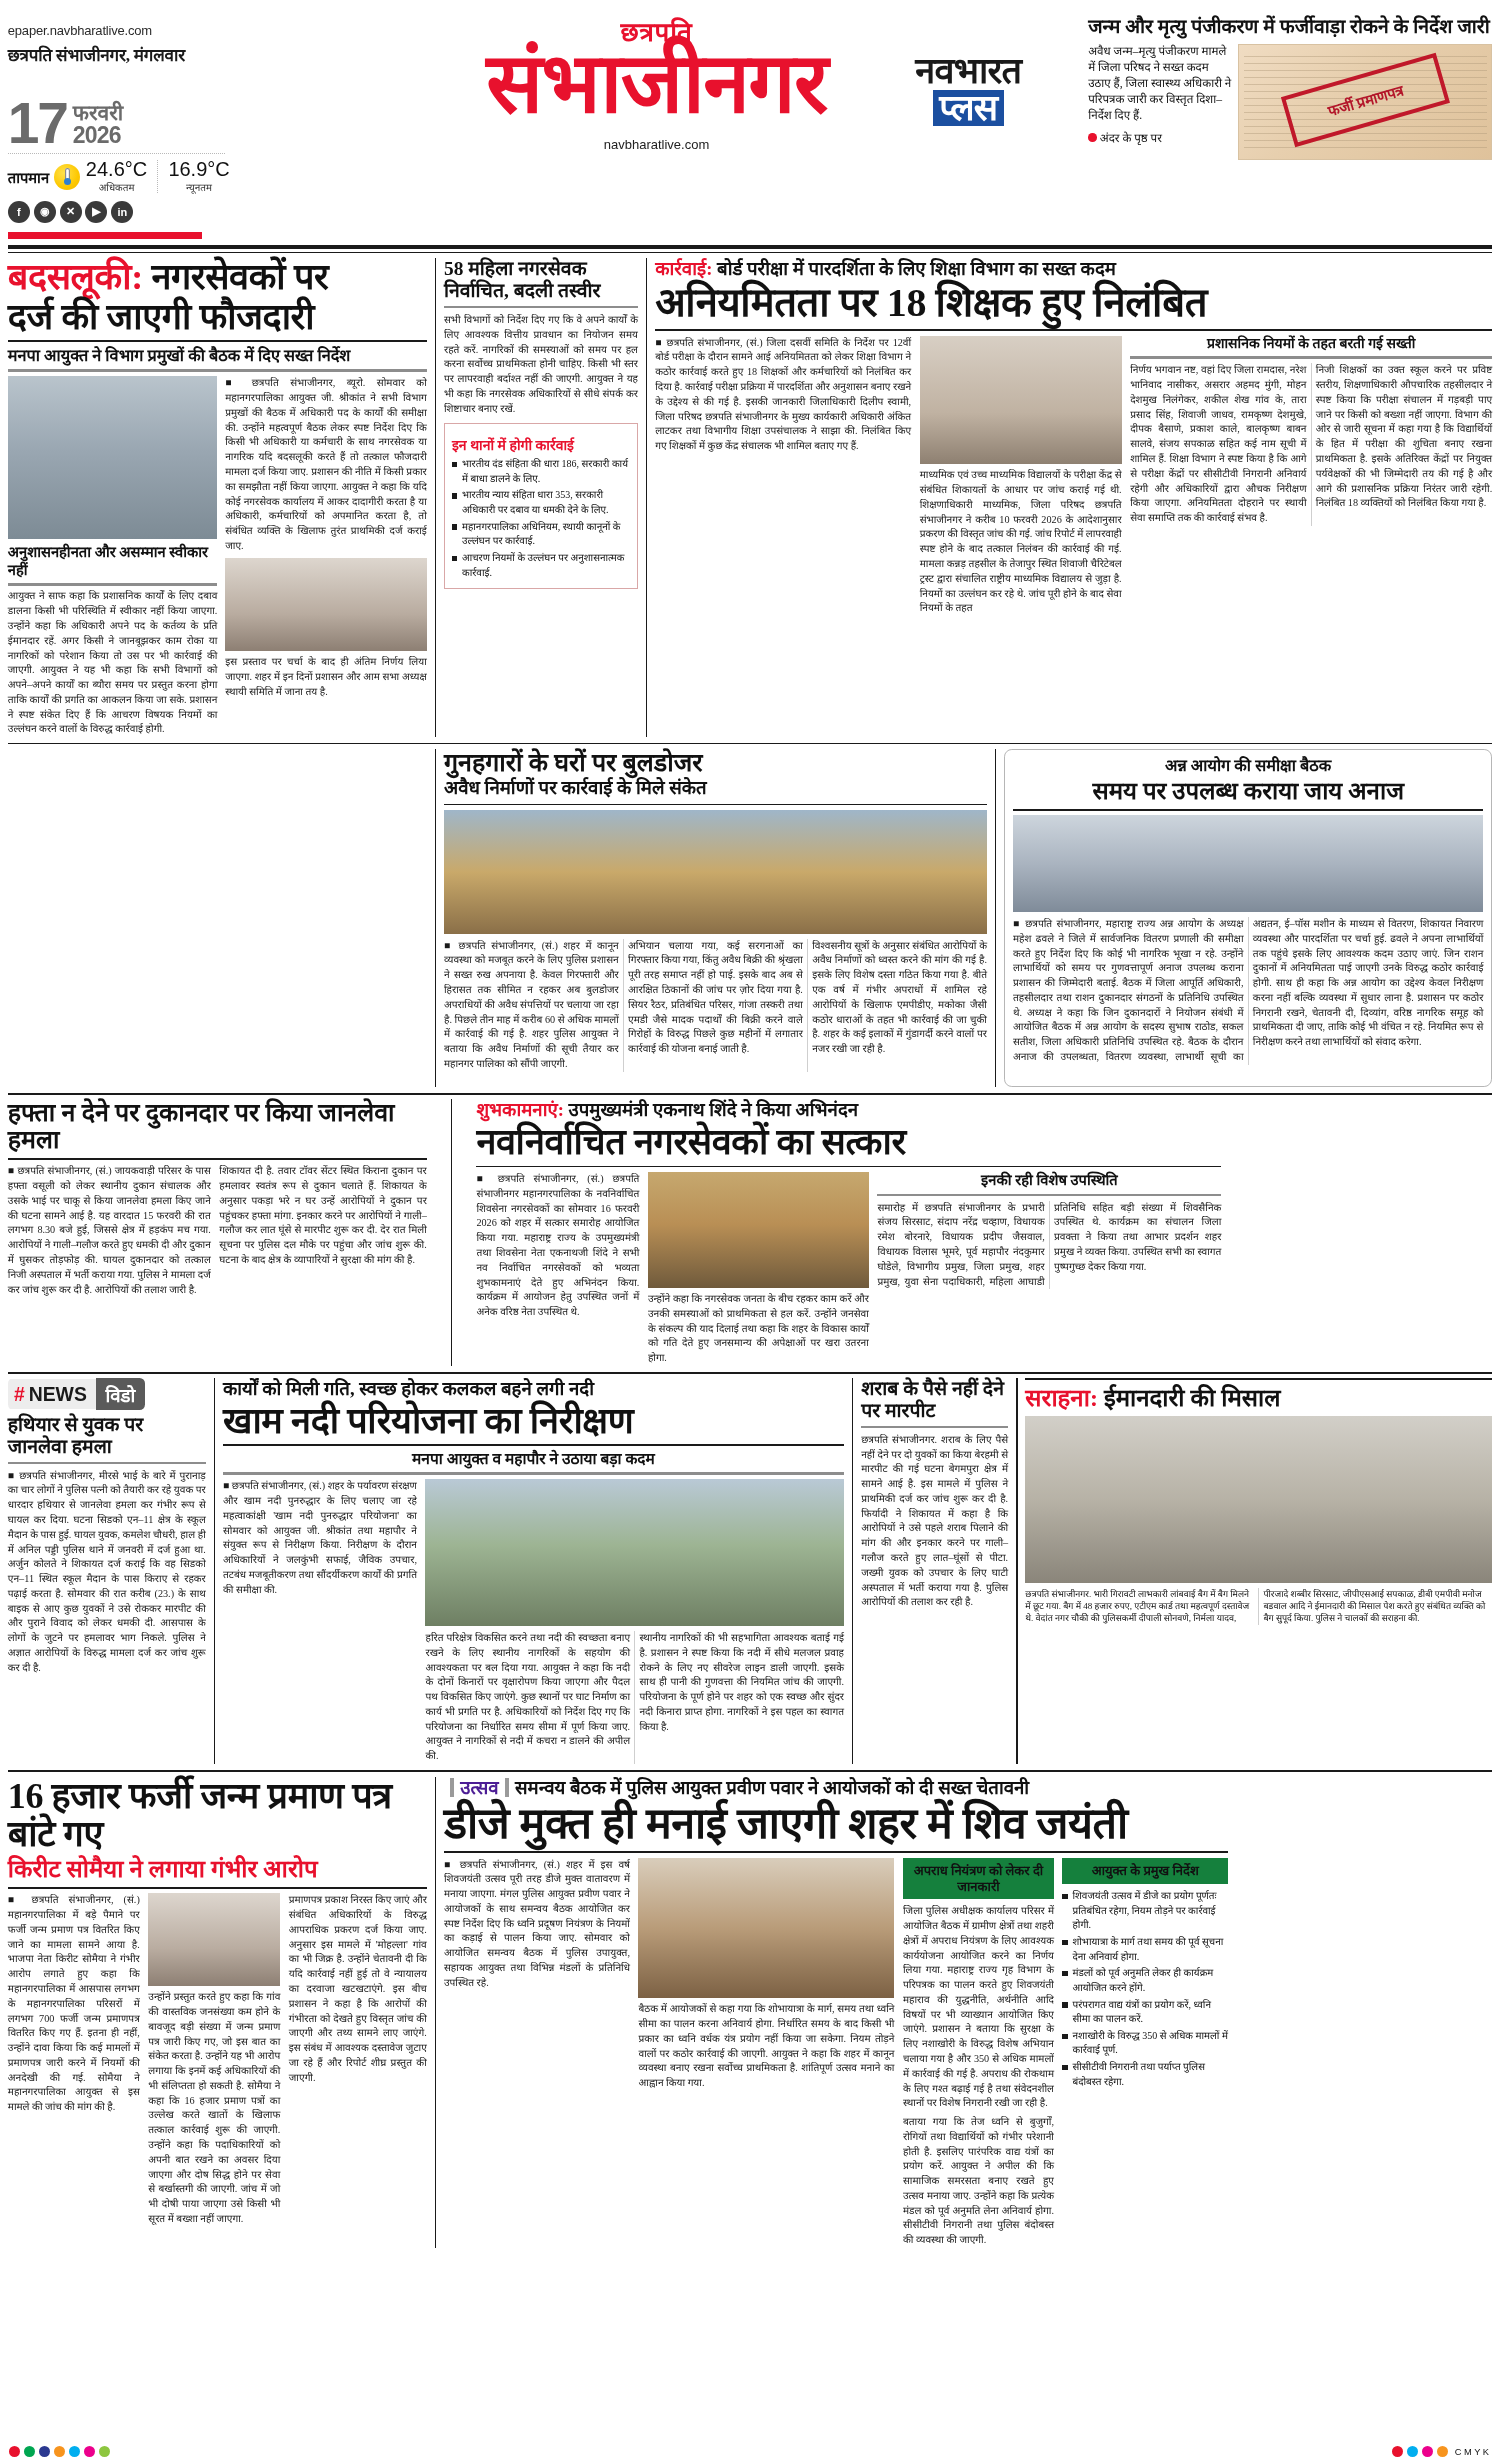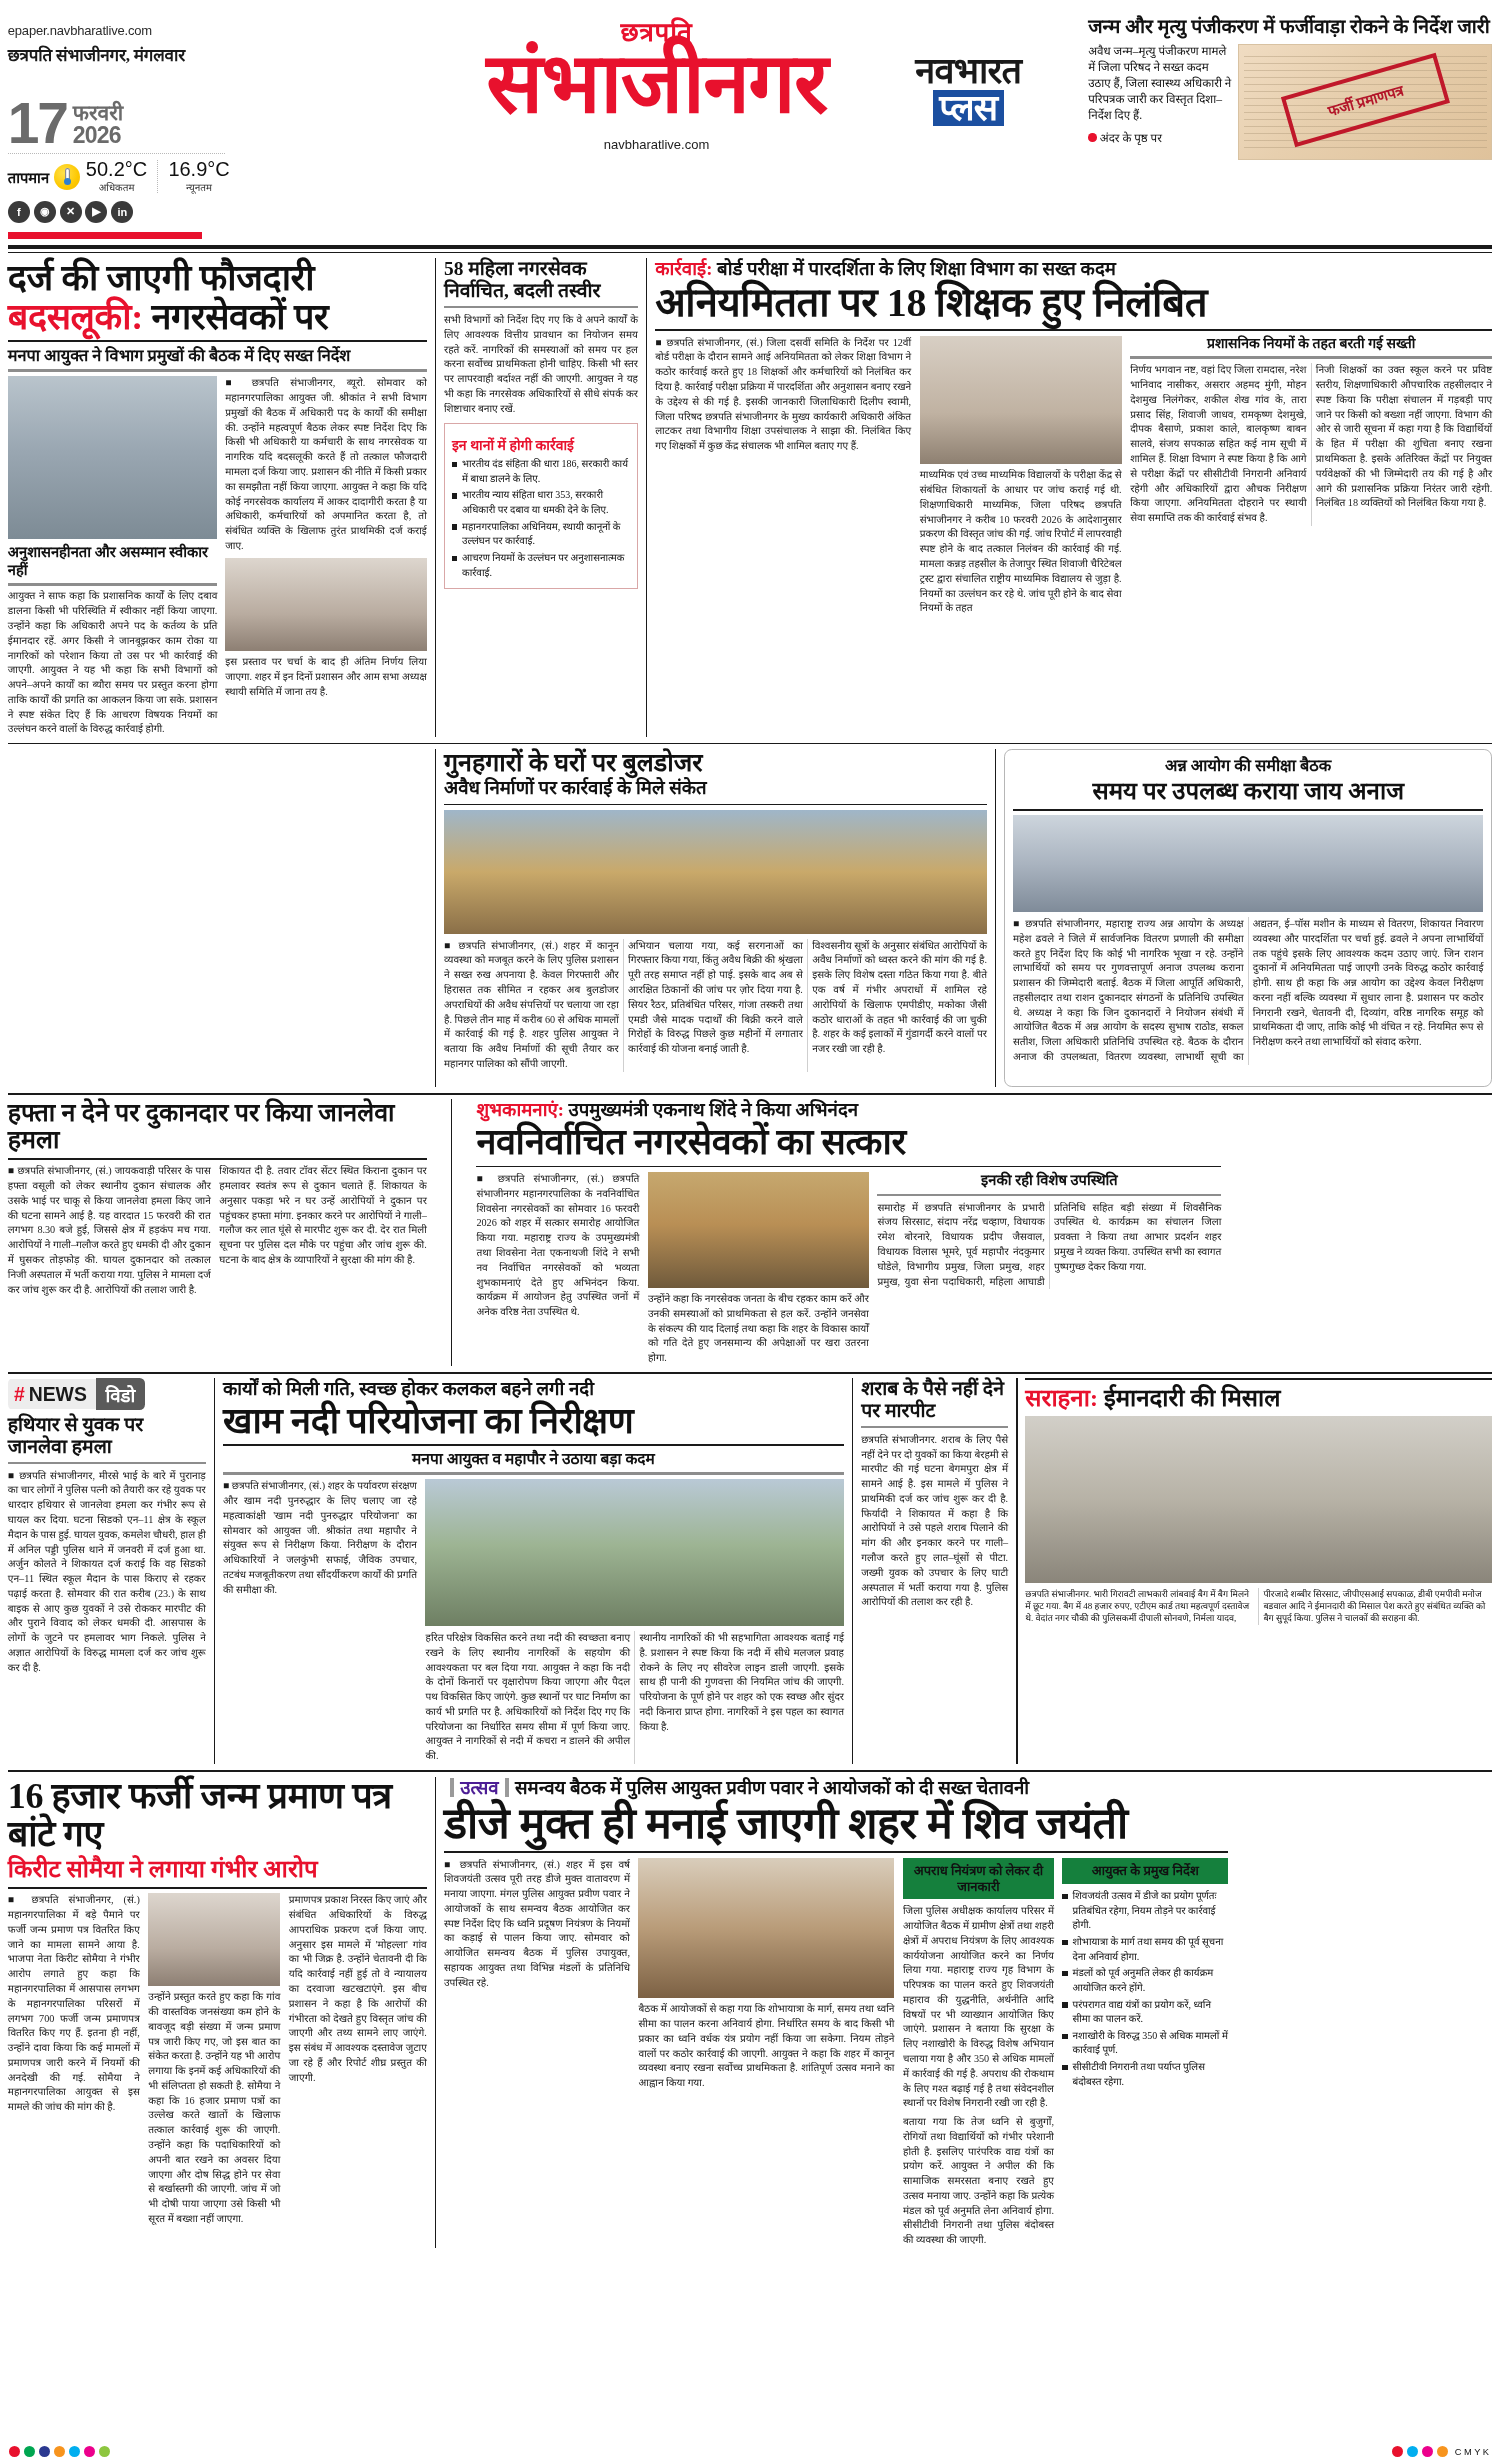--- a/index.html
+++ b/index.html
@@ -128,21 +128,21 @@
         <div>
           <div class="mh-mon">फरवरी</div>
           <div class="mh-year">2026</div>
         </div>
       </div>
       <div class="dotrule"></div>
       <div class="mh-temp">
         <div class="t-label">तापमान</div>
         <div class="sunicon"></div>
         <div class="tcell">
-          <div class="tval">50.2°C</div>
+          <div class="tval">24.6°C</div>
           <div class="tsub">अधिकतम</div>
         </div>
         <div class="tsep"></div>
         <div class="tcell">
           <div class="tval">16.9°C</div>
           <div class="tsub">न्यूनतम</div>
         </div>
       </div>
       <div class="socials">
         <div class="soc">f</div>
@@ -180,25 +180,25 @@
       </div>
     </div>
   </div>
 
   <div class="rule-thick"></div>
   <div class="rule-thin"></div>
 
   <div class="flexrow section" style="gap:7.8px;">
 
     <div style="width:419px;">
-      <div class="hl-xl" style="margin-top:1.6px;">दर्ज की जाएगी फौजदारी</div>
       <div class="hl-xl">
         <span class="tag" style="color:#e8112d;">बदसलूकी:</span>
         <span>नगरसेवकों पर</span>
       </div>
+      <div class="hl-xl" style="margin-top:1.6px;">दर्ज की जाएगी फौजदारी</div>
       <div class="hr-black" style="margin:4.7px 0 3.9px;"></div>
       <div class="subhead">मनपा आयुक्त ने विभाग प्रमुखों की बैठक में दिए सख्त निर्देश</div>
       <div class="hr-grey" style="margin:3.9px 0 4.7px;"></div>
 
       <div class="flexrow" style="gap:7.8px;">
         <div style="width:210px;">
           <div class="ph ph-bldg" style="height:163px;"></div>
           <div class="subhead" style="font-size:14.7px;margin-top:4.7px;">अनुशासनहीनता और असम्मान स्वीकार नहीं</div>
           <div class="hr-grey" style="margin:3.9px 0 3.9px;"></div>
           <div class="body-txt">आयुक्त ने साफ कहा कि प्रशासनिक कार्यों के लिए दबाव डालना किसी भी परिस्थिति में स्वीकार नहीं किया जाएगा. उन्होंने कहा कि अधिकारी अपने पद के कर्तव्य के प्रति ईमानदार रहें. अगर किसी ने जानबूझकर काम रोका या नागरिकों को परेशान किया तो उस पर भी कार्रवाई की जाएगी. आयुक्त ने यह भी कहा कि सभी विभागों को अपने–अपने कार्यों का ब्यौरा समय पर प्रस्तुत करना होगा ताकि कार्यों की प्रगति का आकलन किया जा सके. प्रशासन ने स्पष्ट संकेत दिए हैं कि आचरण विषयक नियमों का उल्लंघन करने वालों के विरुद्ध कार्रवाई होगी.</div>

